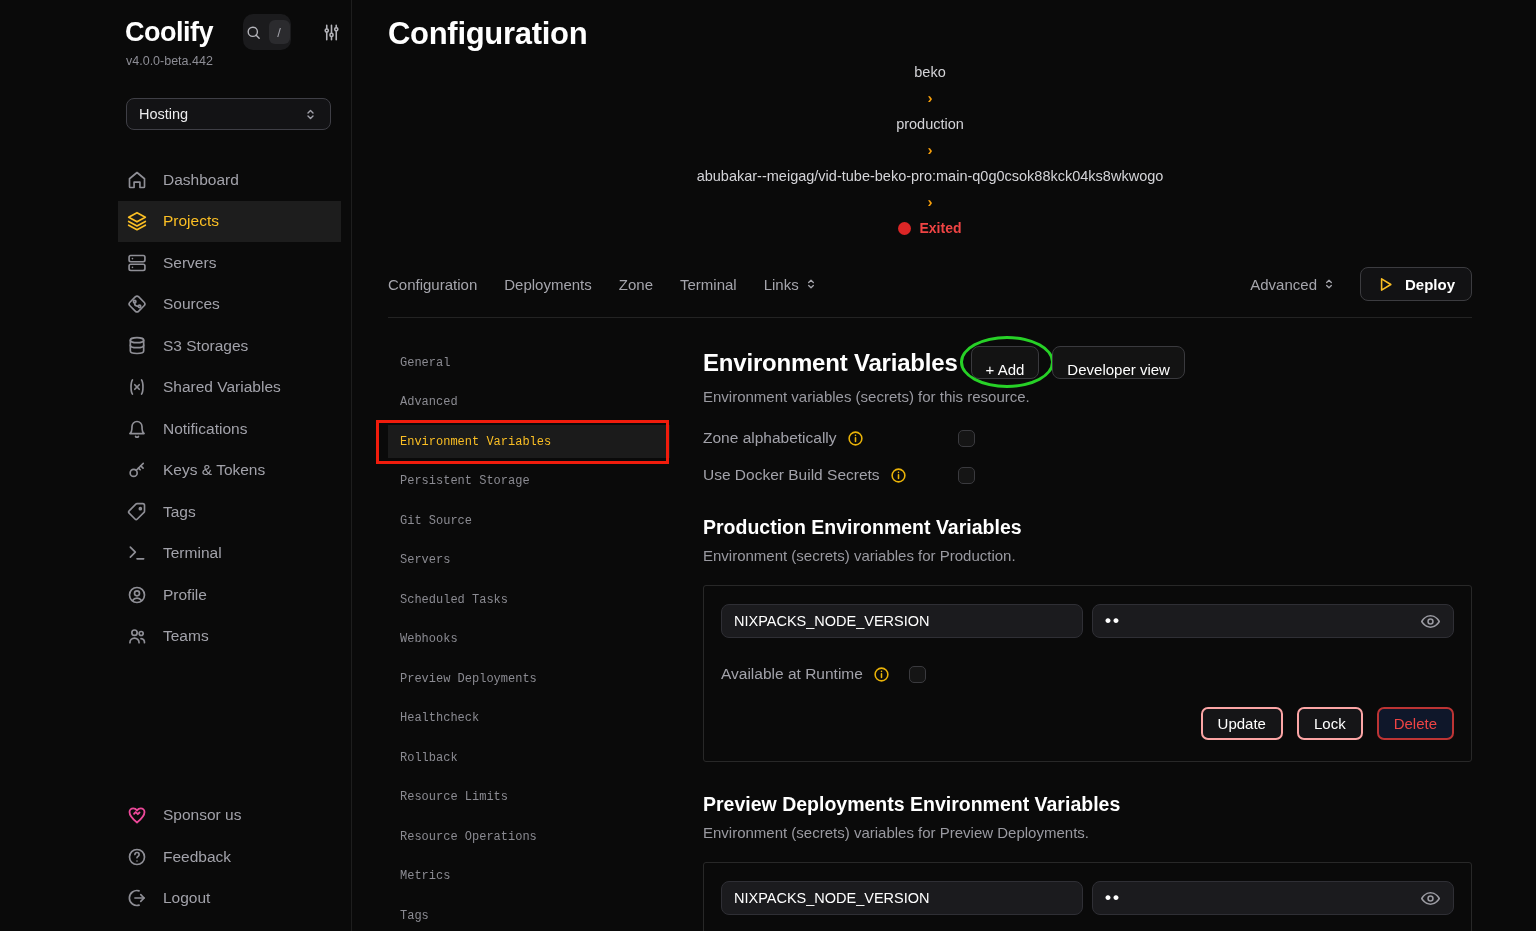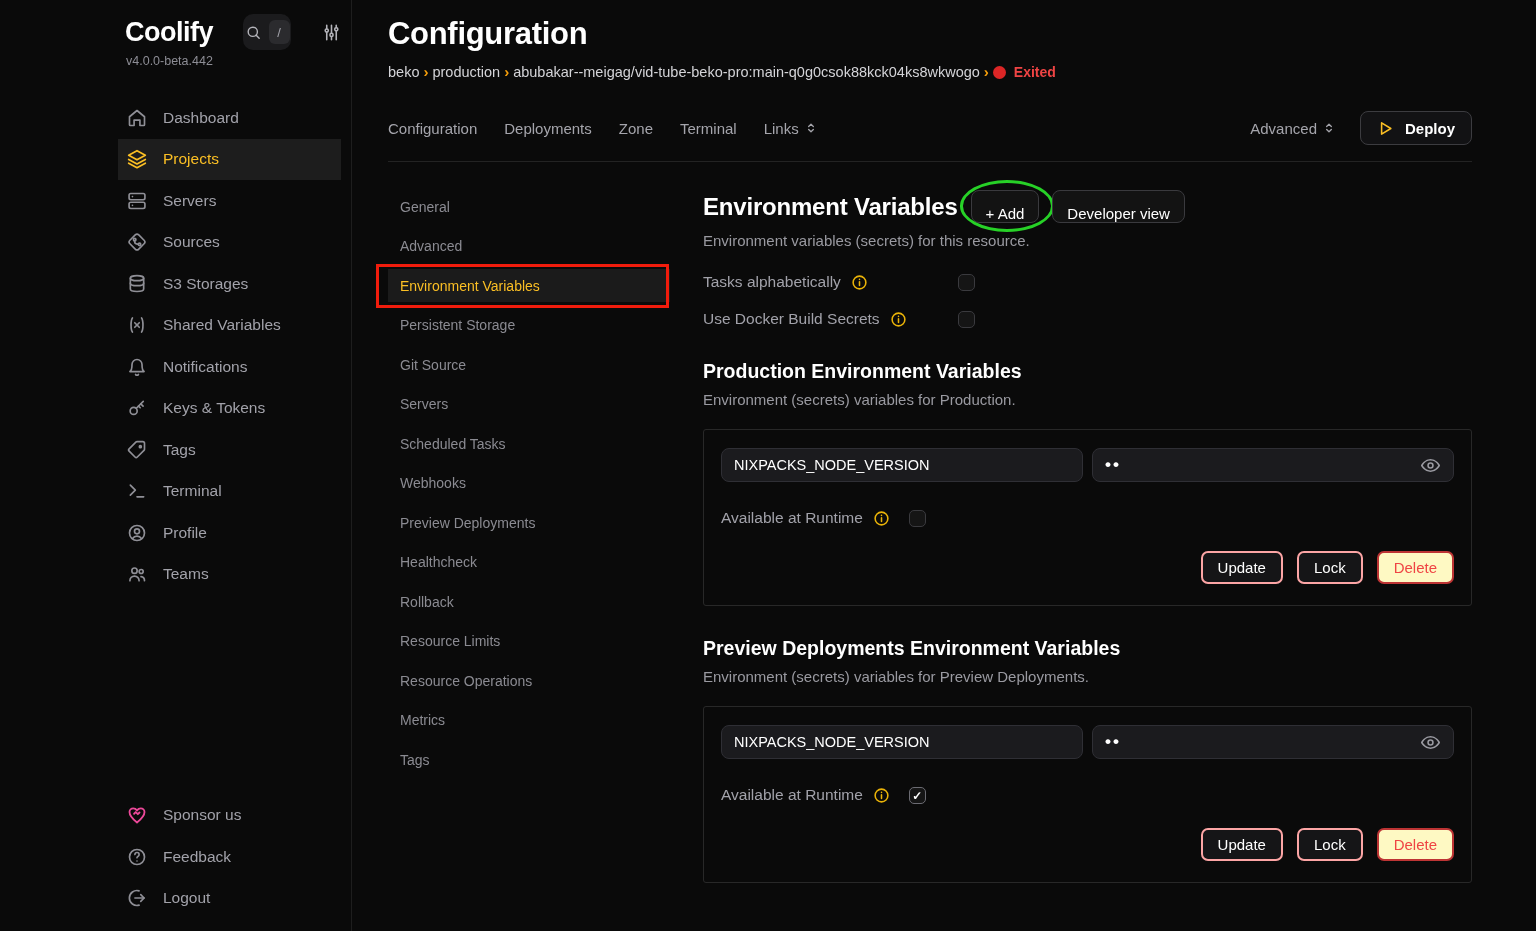--- a/index.html
+++ b/index.html
@@ -47,22 +47,22 @@
   .nav-item .ico { color:#8f8f96; width:20px; height:20px; flex-shrink:0; }
   .nav-item.active { background:#1d1d1d; color:#fbbf24; }
   .nav-item.active .ico { color:#fbbf24; }
   .sidebar-footer { margin-top:auto; padding-bottom:2px; }
   .pink { color:#ec4899 !important; }
 
   
   .main { margin-left:352px; padding:16px 64px 0 36px; }
   .page-title { font-size:31px; font-weight:bold; letter-spacing:-0.3px; }
   .breadcrumb {
-    margin-top:12px; display:flex; align-items:center; gap:4px;
-    font-size:14.5px; color:#d4d4d8;
+    margin-top:12px; display:flex; align-items:center; gap:10px;
+    font-size:14.5px; color:#d4d4d8;flex-direction:column;
   }
   .crumb-sep { color:#f59e0b; font-weight:bold; font-size:15px; margin-top:-1px; }
   .status-wrap { display:flex; align-items:center; gap:8px; }
   .status-dot { width:13px; height:13px; border-radius:50%; background:#dc2626; }
   .status-label { color:#ef4444; font-weight:bold; font-size:14px; }
 
   .tabbar { margin-top:31px; display:flex; align-items:center; }
   .tabs { display:flex; gap:27px; font-size:15px; color:#a5a5ac; }
   .tab { cursor:pointer; display:flex; align-items:center; gap:5px; }
   .tab-right { margin-left:auto; display:flex; align-items:center; gap:24px; }
@@ -72,21 +72,21 @@
     border:1px solid #3c3c40; background:#121214; border-radius:8px;
     padding:0 16px; color:#fff; font-size:15px; font-weight:bold; cursor:pointer;
   }
   .hdr-divider { border-bottom:1px solid #232323; margin-top:16px; }
 
   .content { display:flex; margin-top:28px; }
   .subnav { width:315px; flex-shrink:0; }
   .subnav-item {
     position:relative; width:282px; height:33px; margin-bottom:6.5px;
     display:flex; align-items:center; padding-left:12px;
-    color:#8b8b92; font-size:14px; cursor:pointer;
+    color:#8b8b92; font-size:12px; cursor:pointer;font-family:Liberation Mono, monospace;
   }
   .subnav-item.active { background:#1b1b1b; color:#fbbf24; }
   .anno-red {
     position:absolute; left:-12px; top:-5.5px; width:293px; height:44px;
     border:3px solid #f11c0c; pointer-events:none;
   }
 
   .env-col { flex:1; min-width:0; }
   .env-header { display:flex; align-items:center; gap:13px; }
   .h2 { font-size:24px; font-weight:bold; letter-spacing:-0.2px; }
@@ -126,21 +126,21 @@
   .dots { font-size:17px; font-weight:bold; letter-spacing:2px; line-height:10px; }
   .eye-btn { color:#9a9aa1; cursor:pointer; }
   .runtime-row { margin-top:27px; display:flex; align-items:flex-end; gap:10px; color:#a2a2aa; font-size:15.5px; }
   .runtime-row .checkbox { margin-left:9px; }
   .card-actions { margin-top:24px; display:flex; justify-content:flex-end; gap:14px; }
   .btn {
     height:33px; padding:0 15px; background:#151517; border:2px solid #fca5a5;
     border-radius:7px; color:#fff; font-size:15px; display:flex;
     align-items:center; cursor:pointer;
   }
-  .btn-delete { background:#fef9c3; border-color:#bd3434; color:#ef4444; }
+  .btn-delete { background:#0f172a; border-color:#bd3434; color:#ef4444; }
 </style>
 </head>
 <body>
 
 <aside class="sidebar">
   <div class="logo-row">
     <div class="logo">Coolify</div>
     <div class="search-pill">
       <span>
         <svg width="17" height="17" viewBox="0 0 24 24" fill="none" stroke="currentColor" stroke-width="2" stroke-linecap="round">
@@ -156,20 +156,29 @@
           <line x1="12" y1="3" x2="12" y2="21"></line>
           <line x1="18" y1="3" x2="18" y2="21"></line>
           <circle cx="6" cy="9.5" r="2" fill="#0a0a0a"></circle>
           <circle cx="12" cy="15" r="2" fill="#0a0a0a"></circle>
           <circle cx="18" cy="8" r="2" fill="#0a0a0a"></circle>
         </svg>
     </div>
   </div>
   <div class="version">v4.0.0-beta.442</div>
 
+  <div class="team-select">
+    <span>Hosting</span>
+    <span>
+      <svg width="15" height="15" viewBox="0 0 24 24" fill="none" stroke="#a1a1aa" stroke-width="2.2" stroke-linecap="round" stroke-linejoin="round">
+          <polyline points="8,9.5 12,5.5 16,9.5"></polyline>
+          <polyline points="8,14.5 12,18.5 16,14.5"></polyline>
+        </svg>
+    </span>
+  </div>
 
   <nav class="nav">
     <div class="nav-item">
       <span class="ico">
           <svg width="20" height="20" viewBox="0 0 24 24" fill="none" stroke="currentColor" stroke-width="2" stroke-linecap="round" stroke-linejoin="round">
             <path d="M3 10.5 12 3l9 7.5V20a1 1 0 0 1-1 1h-4.5v-6.5h-7V21H4a1 1 0 0 1-1-1z"></path>
           </svg>
         </span>
       <span>Dashboard</span>
     </div>
@@ -398,21 +407,21 @@
           <span>+ Add</span>
           <span class="anno-green"></span>
         </button>
         <button class="sm-btn">Developer view</button>
       </div>
       <div class="subtitle">Environment variables (secrets) for this resource.</div>
 
       <div class="toggles">
         <div class="toggle-row">
           <div class="toggle-label-wrap">
-            <span>Tasks alphabetically</span>
+            <span>Zone alphabetically</span>
             <span class="info-ico">
                 <svg width="17" height="17" viewBox="0 0 24 24" fill="none" stroke="currentColor" stroke-width="2.2" stroke-linecap="round">
                   <circle cx="12" cy="12" r="9"></circle>
                   <line x1="12" y1="11" x2="12" y2="16.2"></line>
                   <line x1="12" y1="7.6" x2="12.01" y2="7.6"></line>
                 </svg>
               </span>
           </div>
           <span class="checkbox"></span>
         </div>

